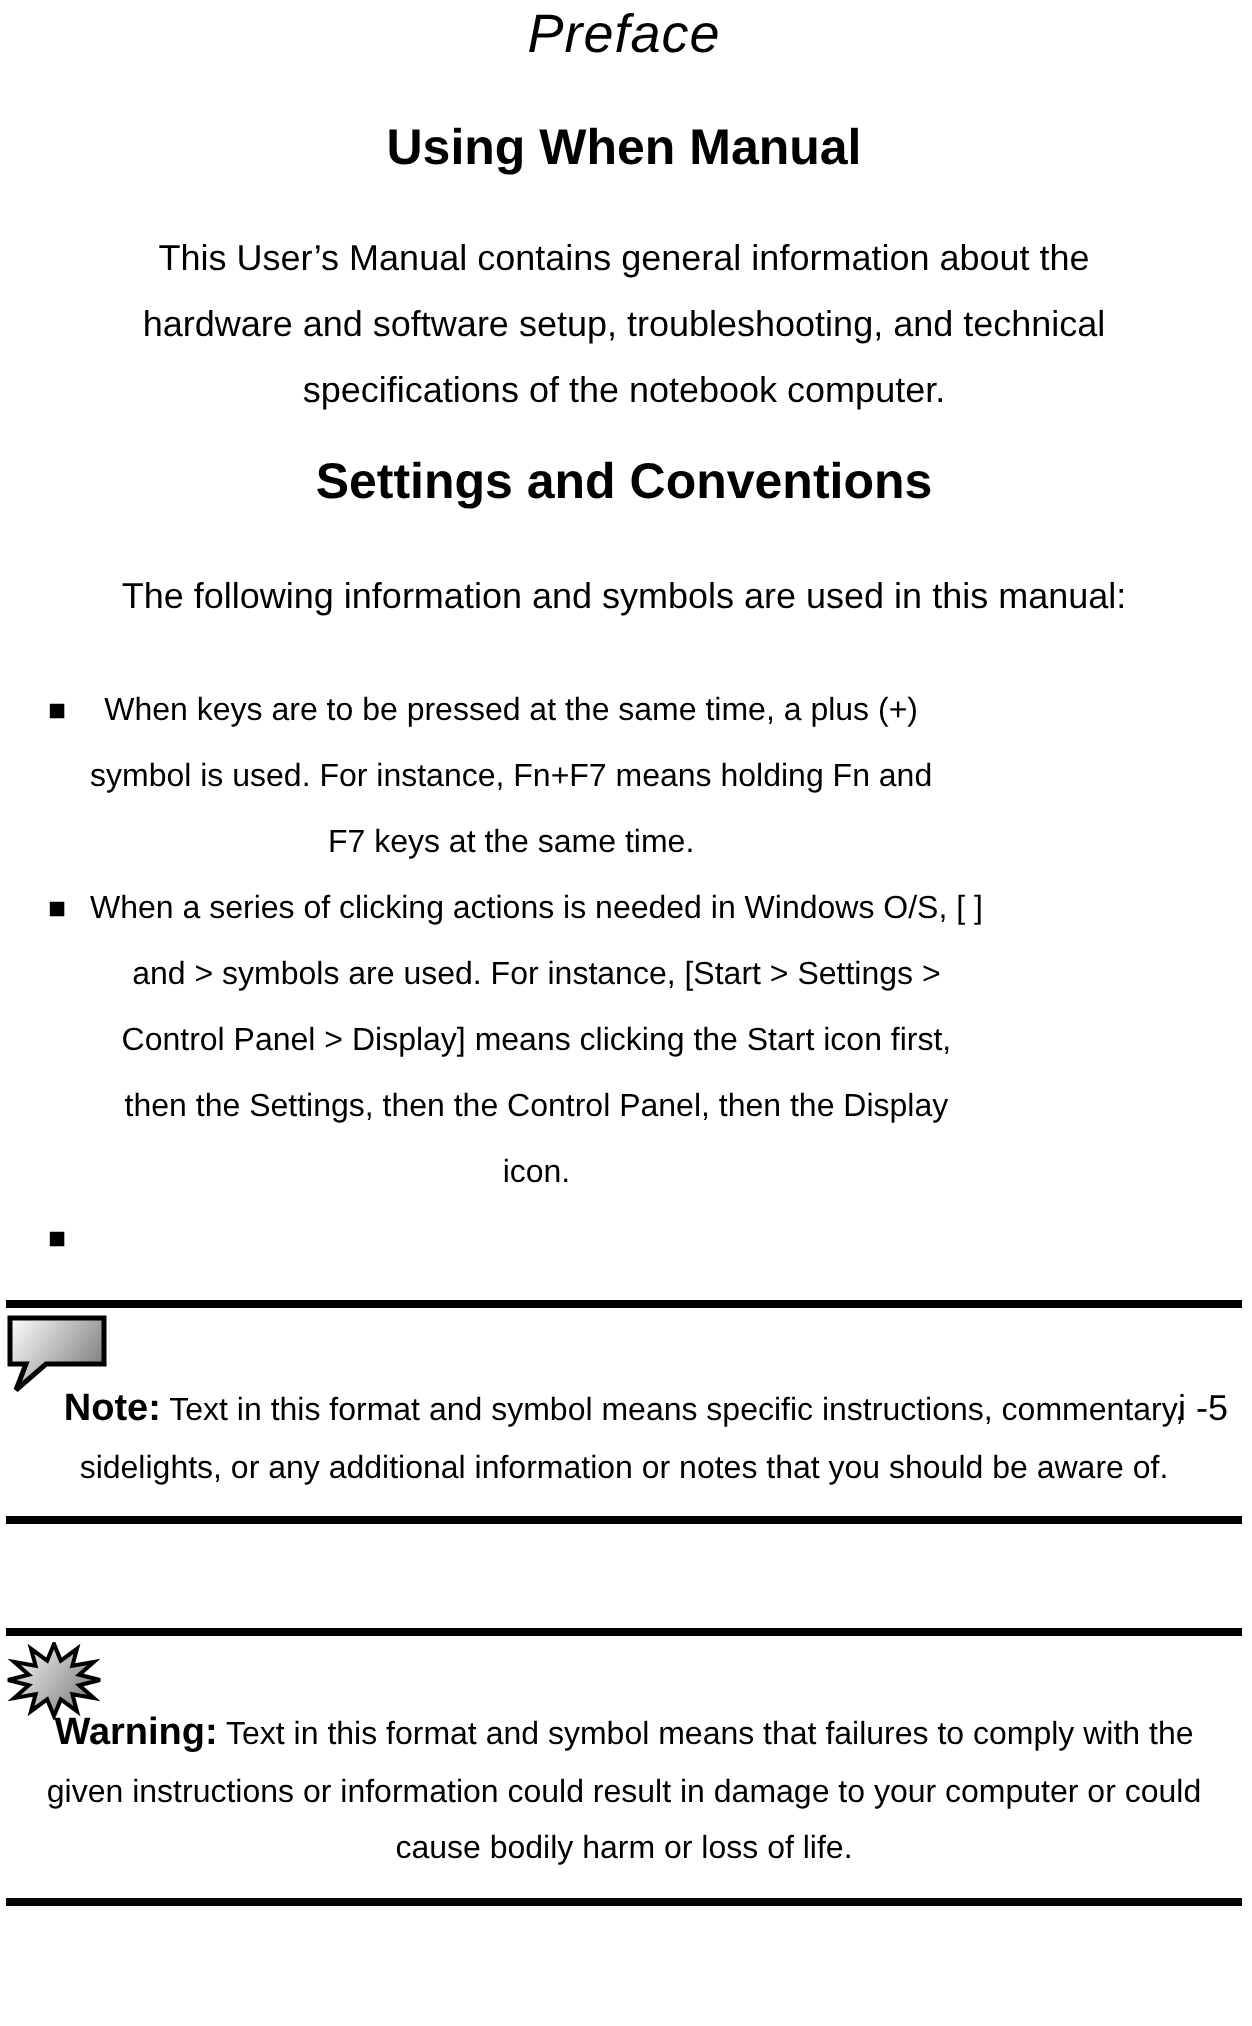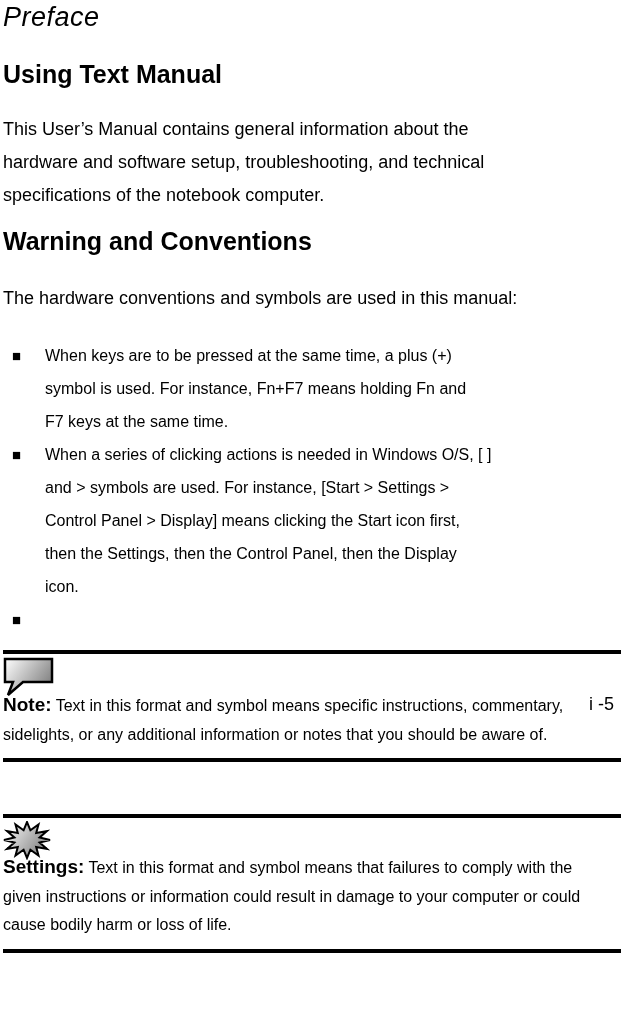--- a/index.html
+++ b/index.html
@@ -3,21 +3,21 @@
 <meta charset="utf-8">
 <style>
   * { margin:0; padding:0; box-sizing:border-box; }
   html, body { background:#ffffff; }
   body {
     width:626px; height:1013px;
     color:#000;
     font-family:"Liberation Sans", sans-serif;
     position:relative; overflow:hidden;
   }
-  .page { width:626px; height:722px; padding:0 5px 0 3px; position:relative; }
+  .page { width:626px; height:722px; padding:0 5px 0 3px; position:relative;text-align:center; }
 
   .doc-title {
     font-style:italic; font-weight:normal;
     font-size:27px; line-height:33px; padding-top:1px;
     letter-spacing:0.5px;
   }
   .section-heading { font-size:25px; font-weight:bold; line-height:30px; }
   .h-using   { margin-top:25px; }
   .h-symbols { margin-top:14px; }
 
@@ -49,29 +49,29 @@
     font-size:18px; line-height:20px;
   }
 </style>
 </head>
 <body>
 
 <div class="page">
 
   <h1 class="doc-title">Preface</h1>
 
-  <h2 class="section-heading h-using">Using Text Manual</h2>
+  <h2 class="section-heading h-using">Using When Manual</h2>
 
   <p class="body-text p-using">This User’s Manual contains general information about the
 hardware and software setup, troubleshooting, and technical
 specifications of the notebook computer.</p>
 
-  <h2 class="section-heading h-symbols">Warning and Conventions</h2>
+  <h2 class="section-heading h-symbols">Settings and Conventions</h2>
 
-  <p class="body-text p-intro">The hardware conventions and symbols are used in this manual:</p>
+  <p class="body-text p-intro">The following information and symbols are used in this manual:</p>
 
   <ul class="bullet-list">
     <li class="bullet-item">
       <span class="bullet-marker">■</span>
       <span class="bullet-text">When keys are to be pressed at the same time, a plus (+)
 symbol is used. For instance, Fn+F7 means holding Fn and
 F7 keys at the same time.</span>
     </li>
     <li class="bullet-item">
       <span class="bullet-marker">■</span>
@@ -103,20 +103,20 @@
   <div class="callout warning-box">
     <svg class="callout-icon" width="48" height="39" viewBox="0 0 48 39">
       <defs>
         <linearGradient id="gWarn" x1="0%" y1="0%" x2="100%" y2="55%">
           <stop offset="0%" stop-color="#ffffff"></stop>
           <stop offset="100%" stop-color="#858585"></stop>
         </linearGradient>
       </defs>
       <polygon points="47,19 36.6,16.4 43.9,10 33.2,11.9 35.5,3.4 27.4,9.3 24,1 20.6,9.3 12.5,3.4 14.8,11.9 4.1,10 11.4,16.4 1,19 11.4,21.6 4.1,28 14.8,26.1 12.5,34.6 20.6,28.7 24,37 27.4,28.7 35.5,34.6 33.2,26.1 43.9,28 36.6,21.6" fill="url(#gWarn)" stroke="#000" stroke-width="2"></polygon>
     </svg>
-    <p><span class="callout-label">Settings:</span><span class="callout-text"> Text in this format and symbol means that failures to comply with the
+    <p><span class="callout-label">Warning:</span><span class="callout-text"> Text in this format and symbol means that failures to comply with the
 given instructions or information could result in damage to your computer or could
 cause bodily harm or loss of life.</span></p>
   </div>
 
   <div class="page-number">i -5</div>
 
 </div>
 
 </body></html>

